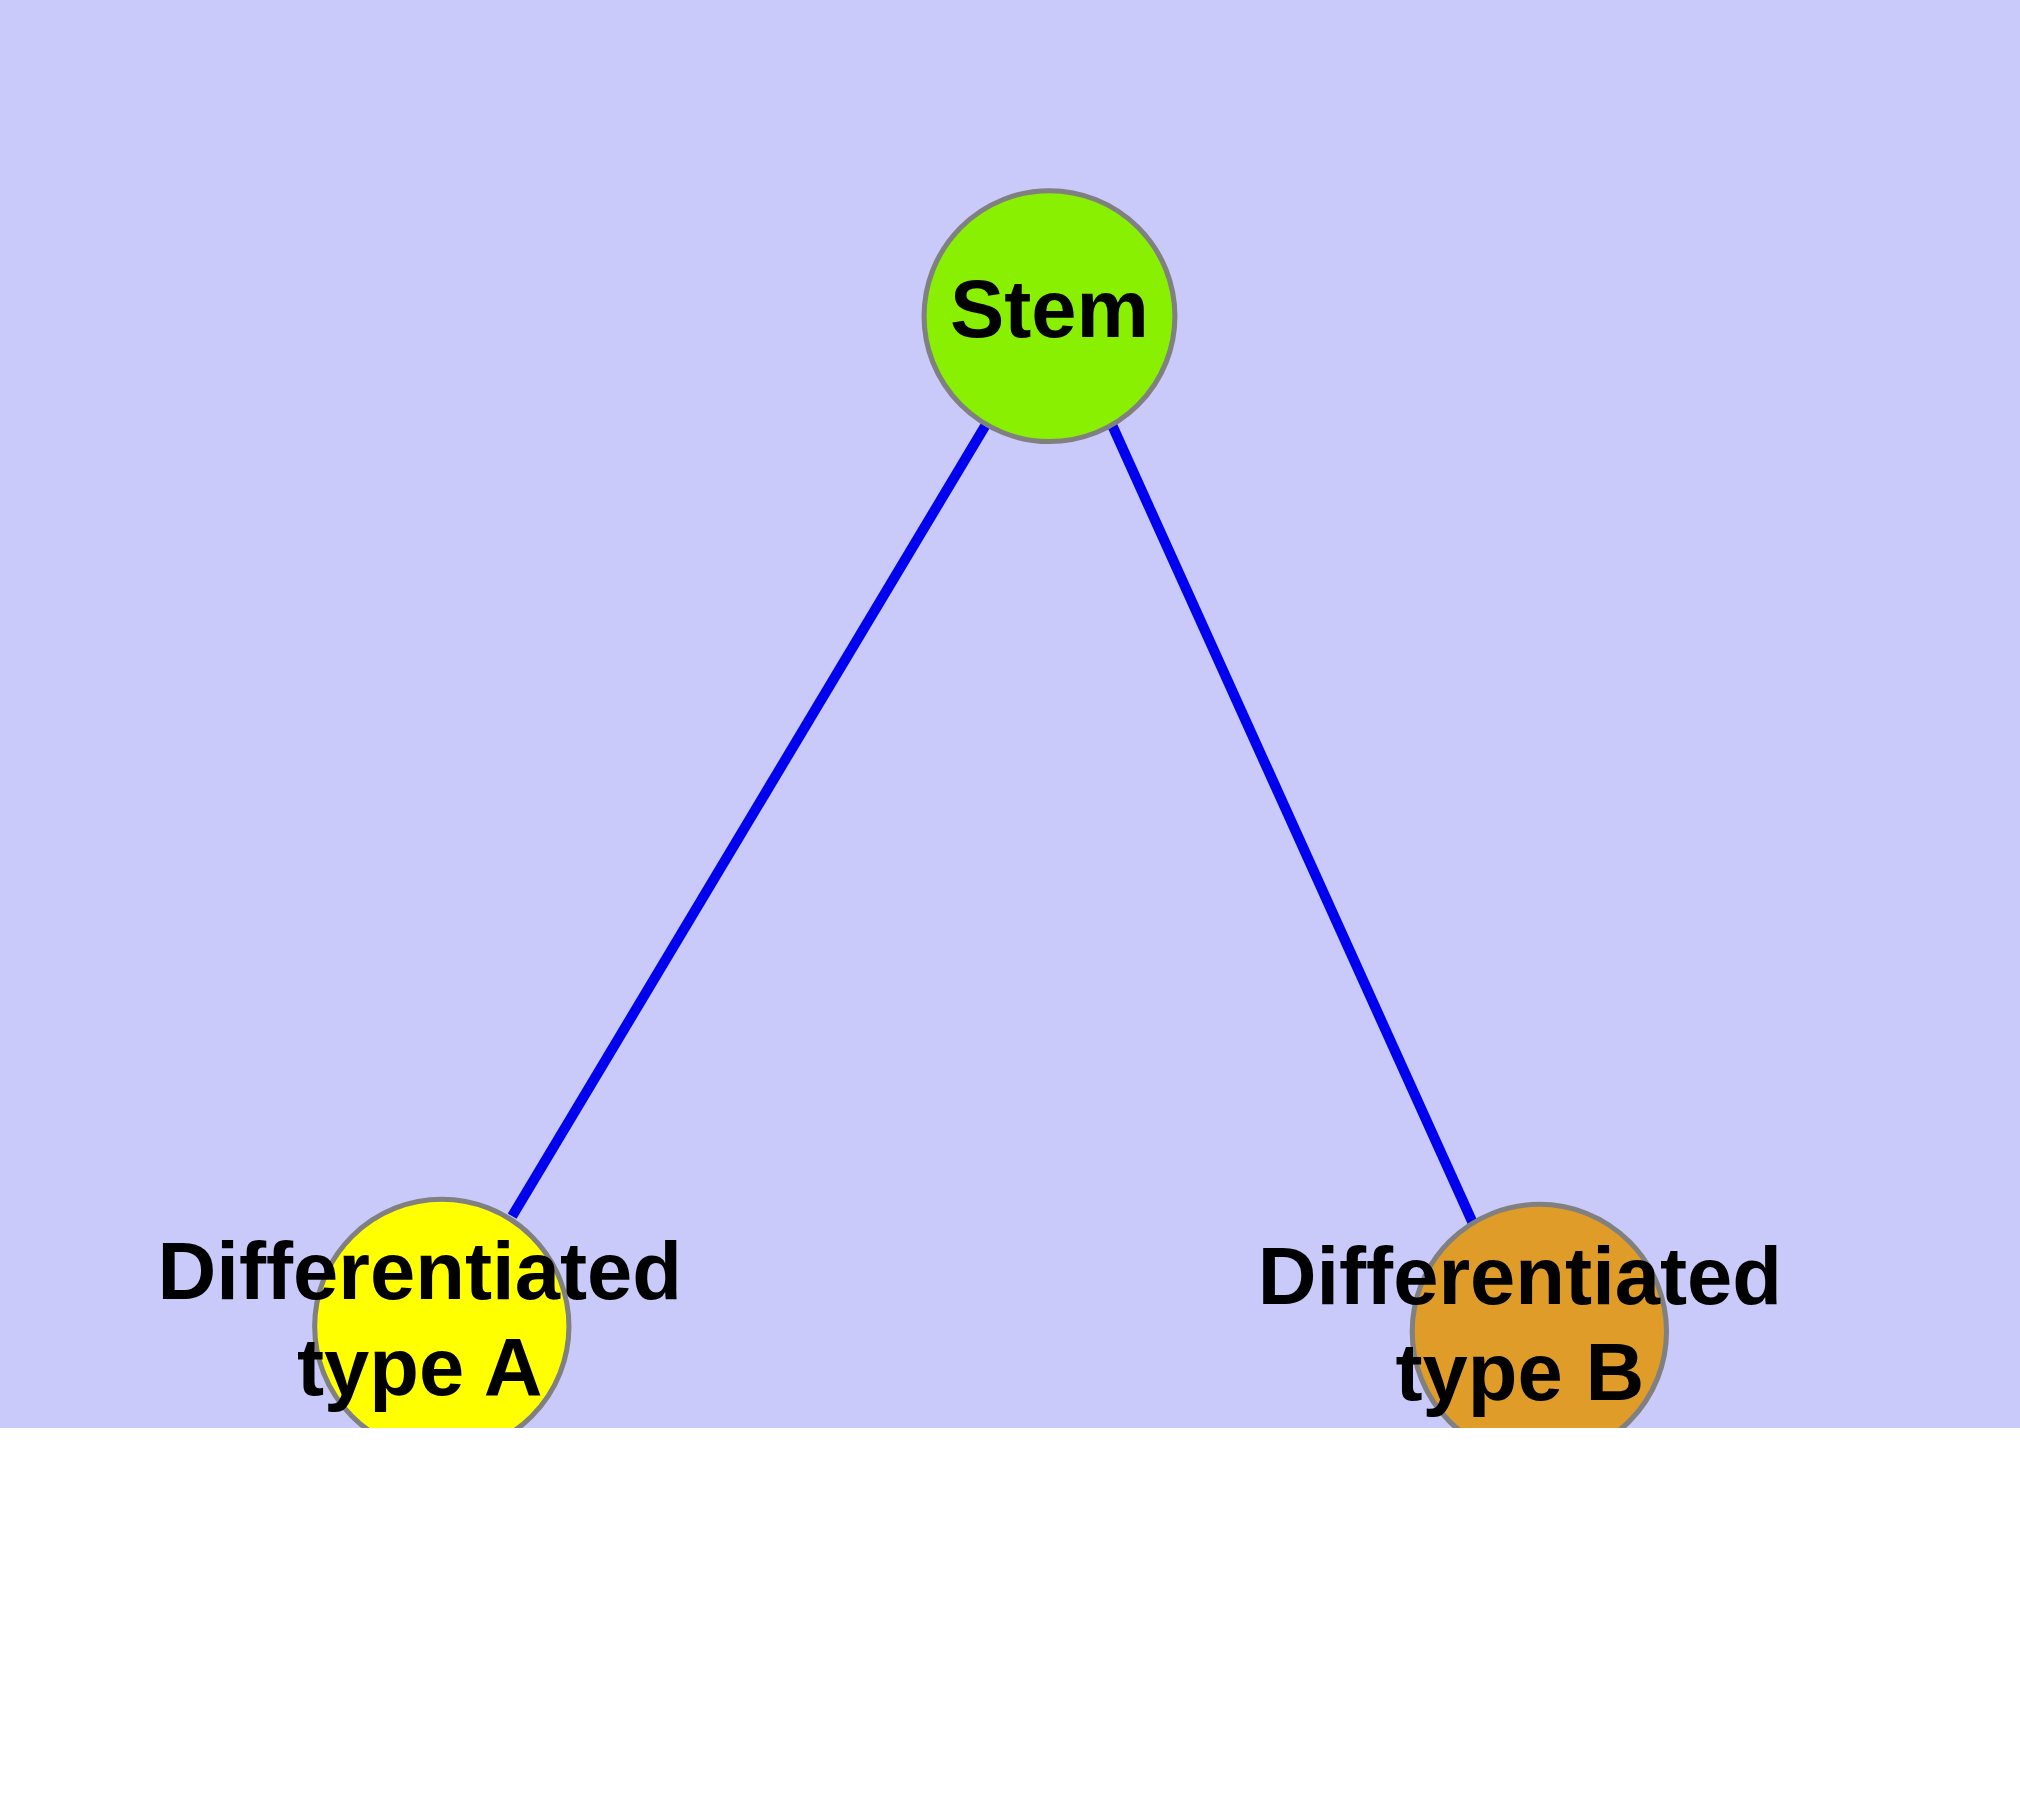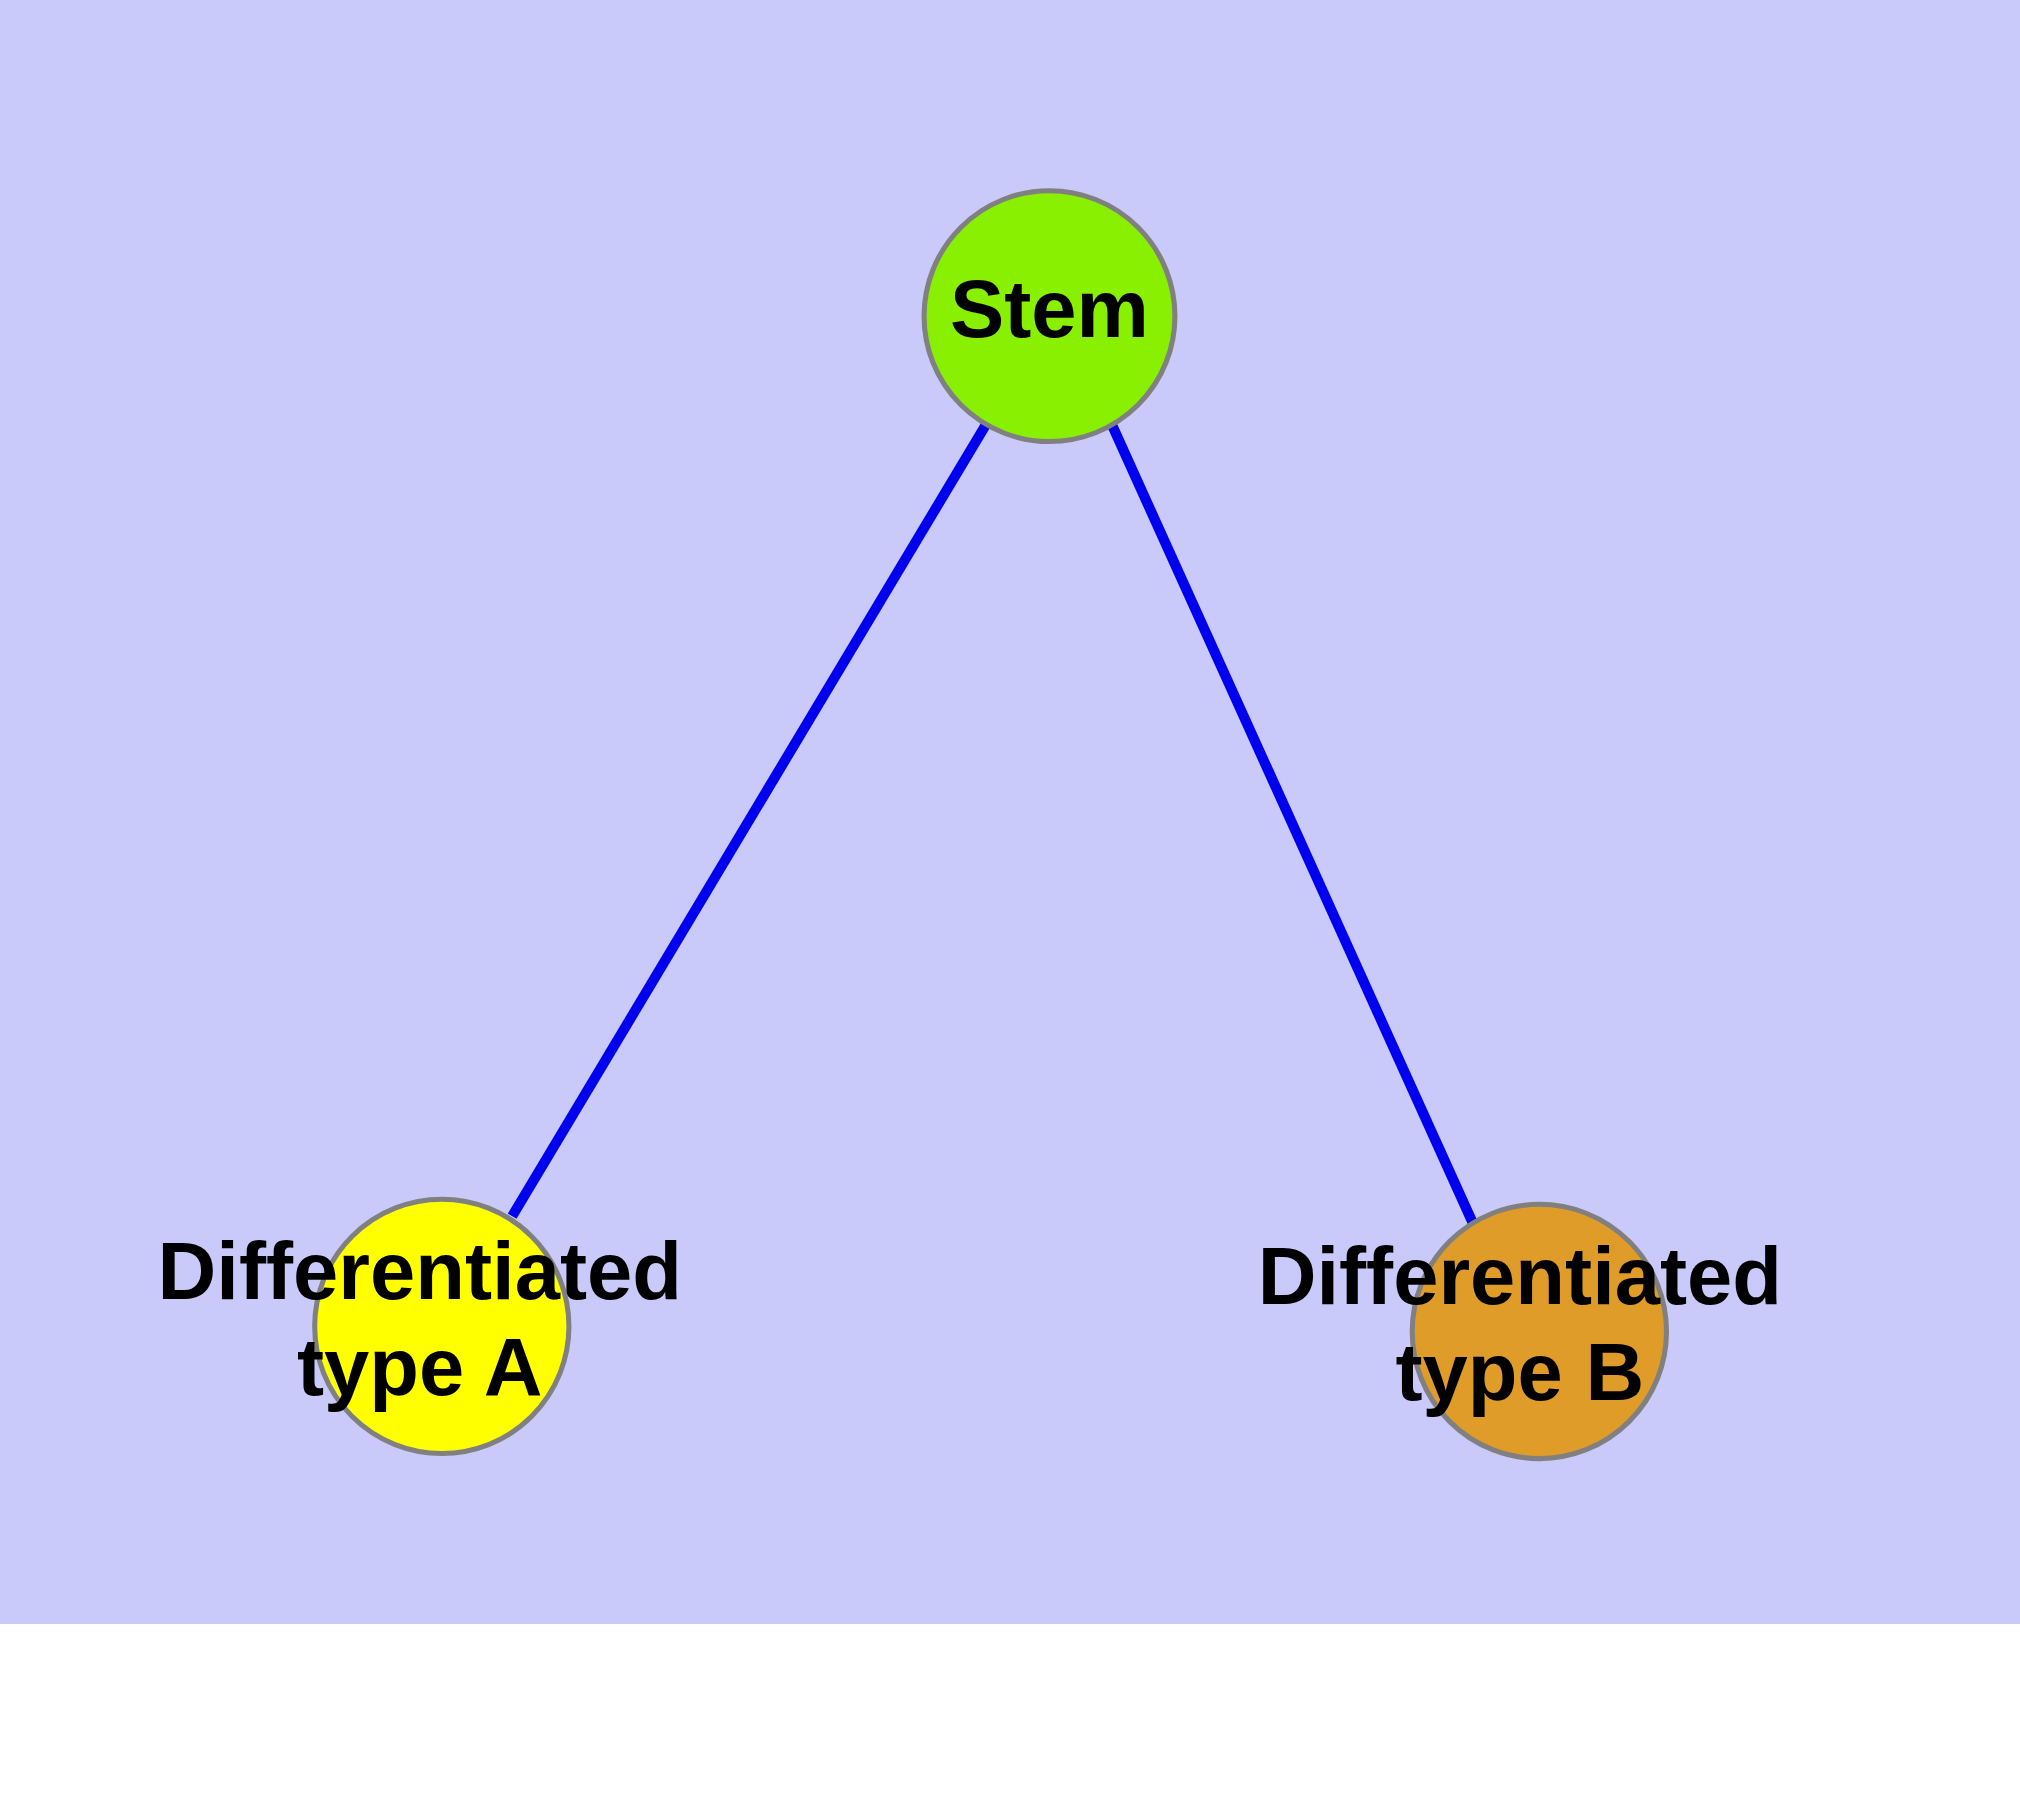--- a/index.html
+++ b/index.html
@@ -6,21 +6,21 @@
     margin: 0;
     padding: 0;
     background: #ffffff;
   }
   body {
     font-family: "Liberation Sans", sans-serif;
   }
   #canvas {
     position: relative;
     width: 2021px;
-    height: 1624px;
+    height: 1428px;
     background: #c9caf9;
     overflow: hidden;
   }
   #graph-svg {
     position: absolute;
     top: 0;
     left: 0;
     width: 2021px;
     height: 1812px;
     display: block;

